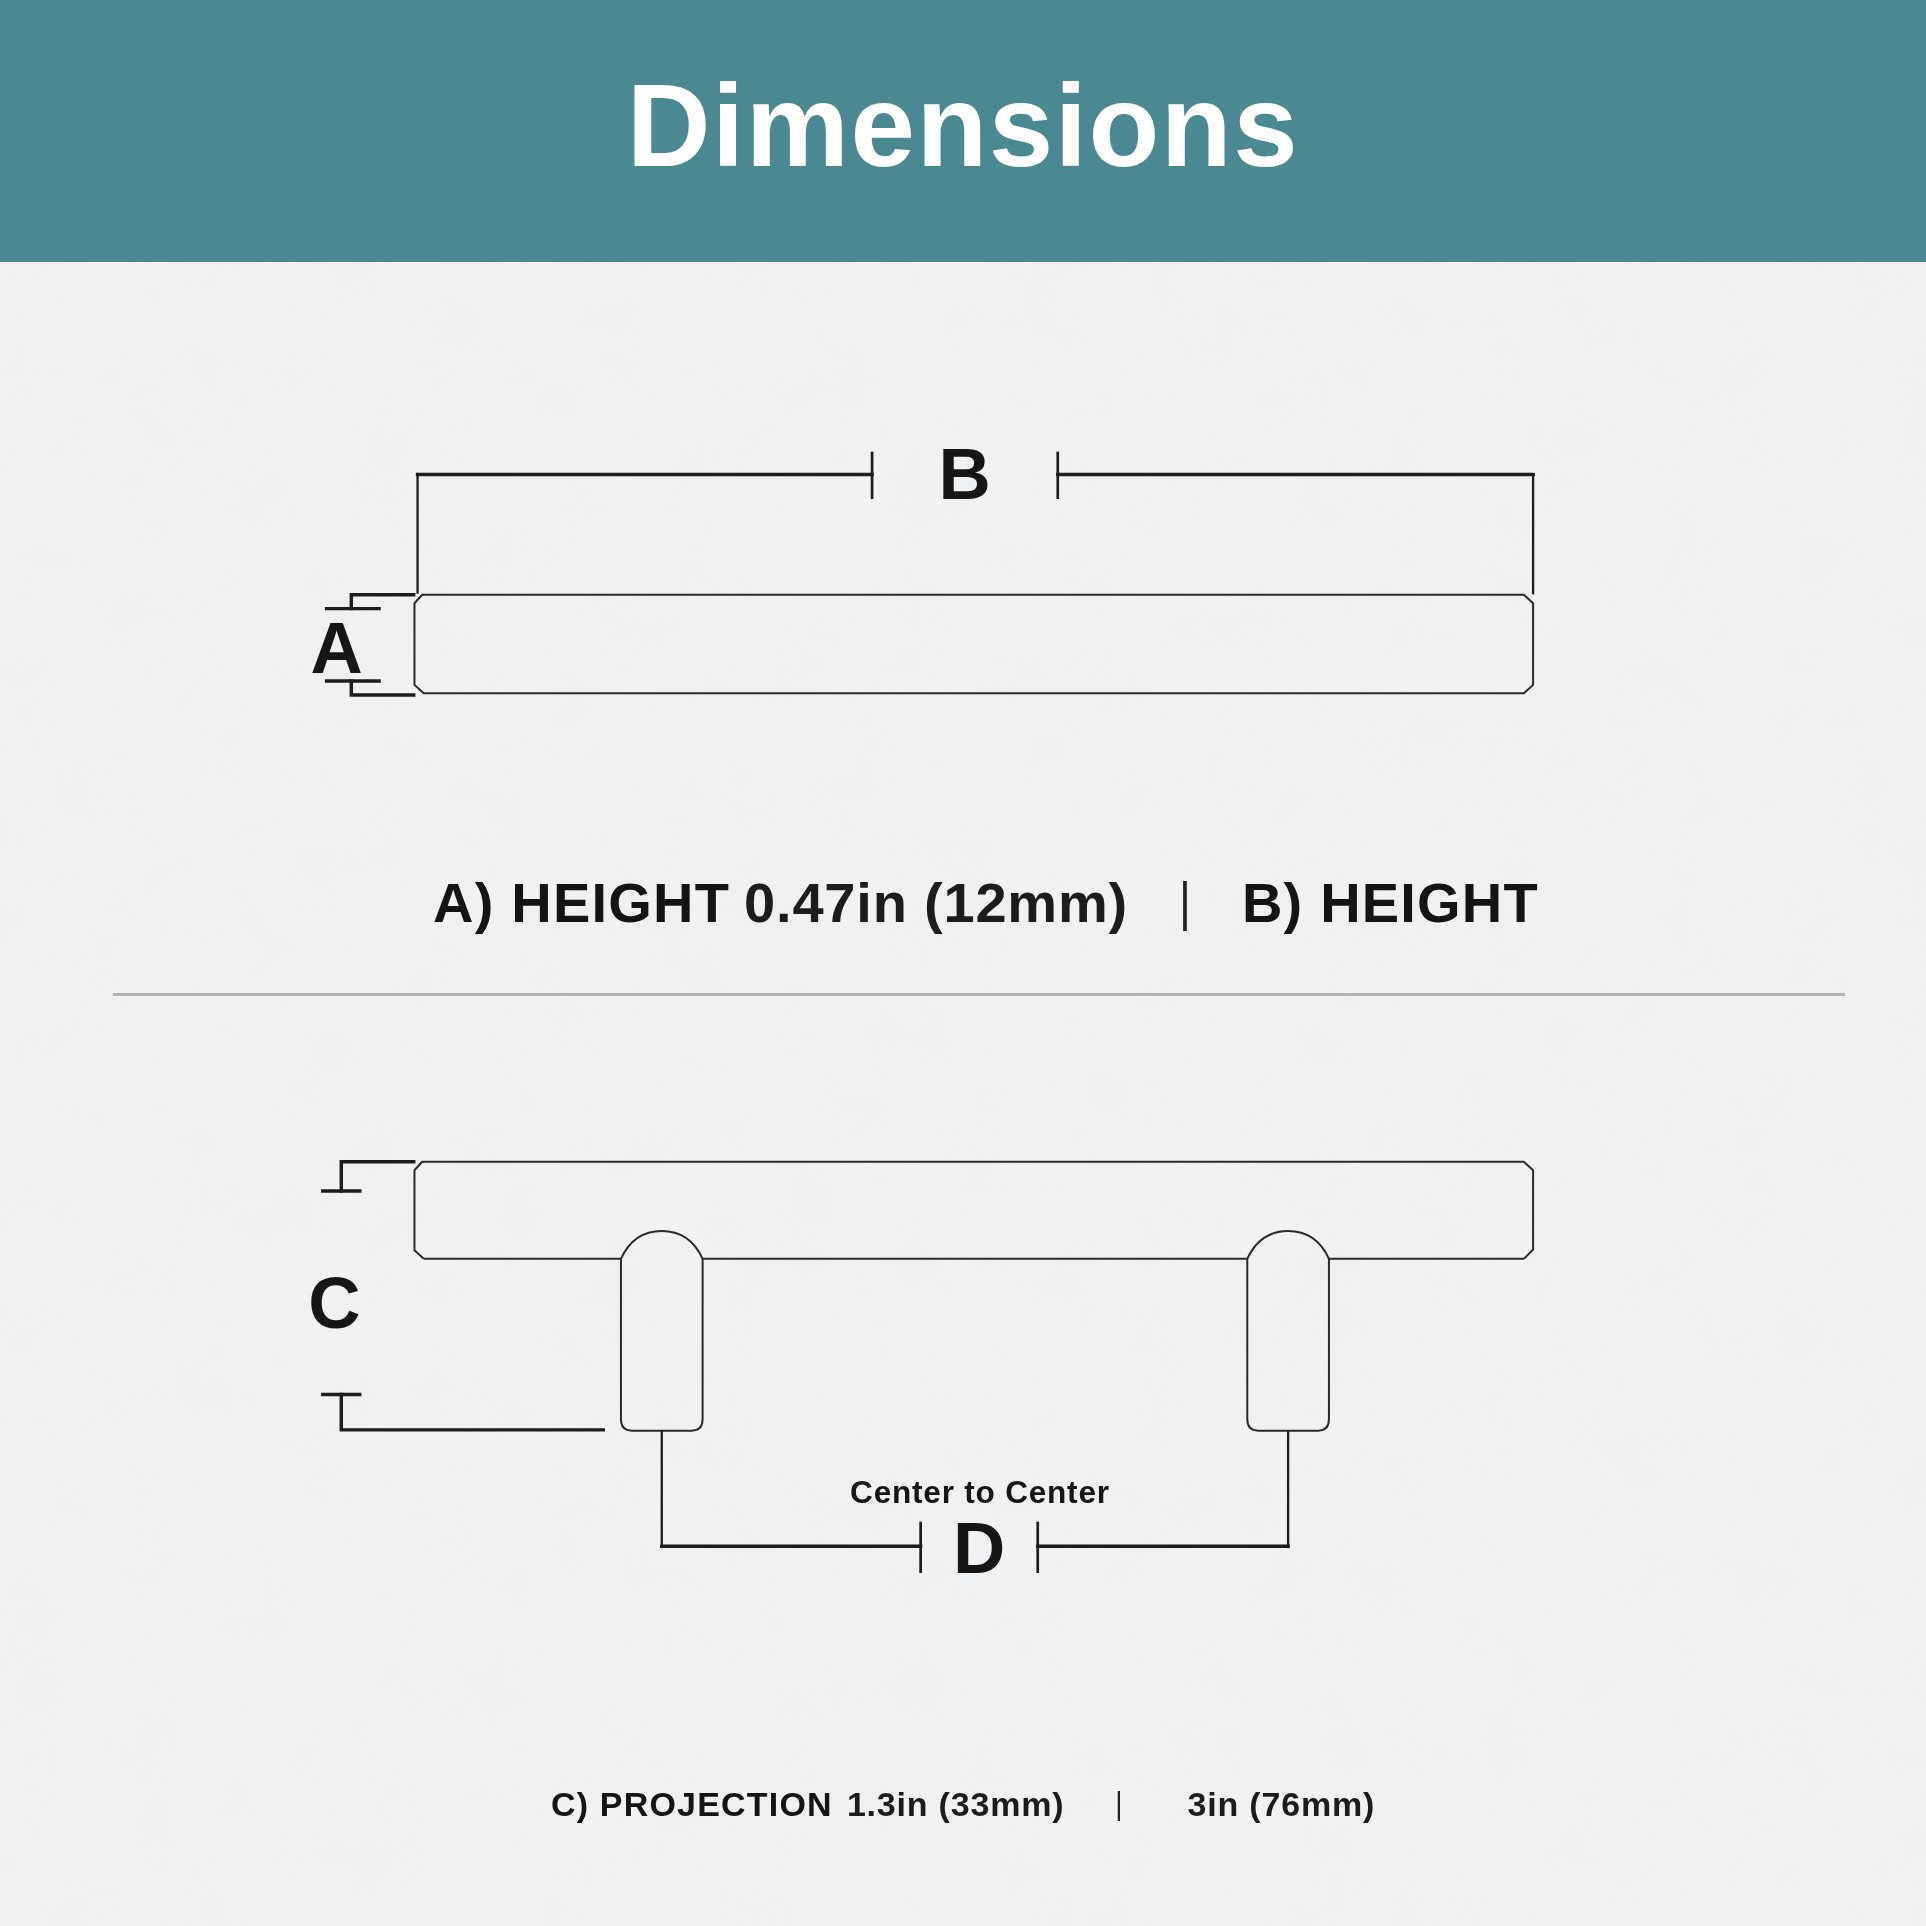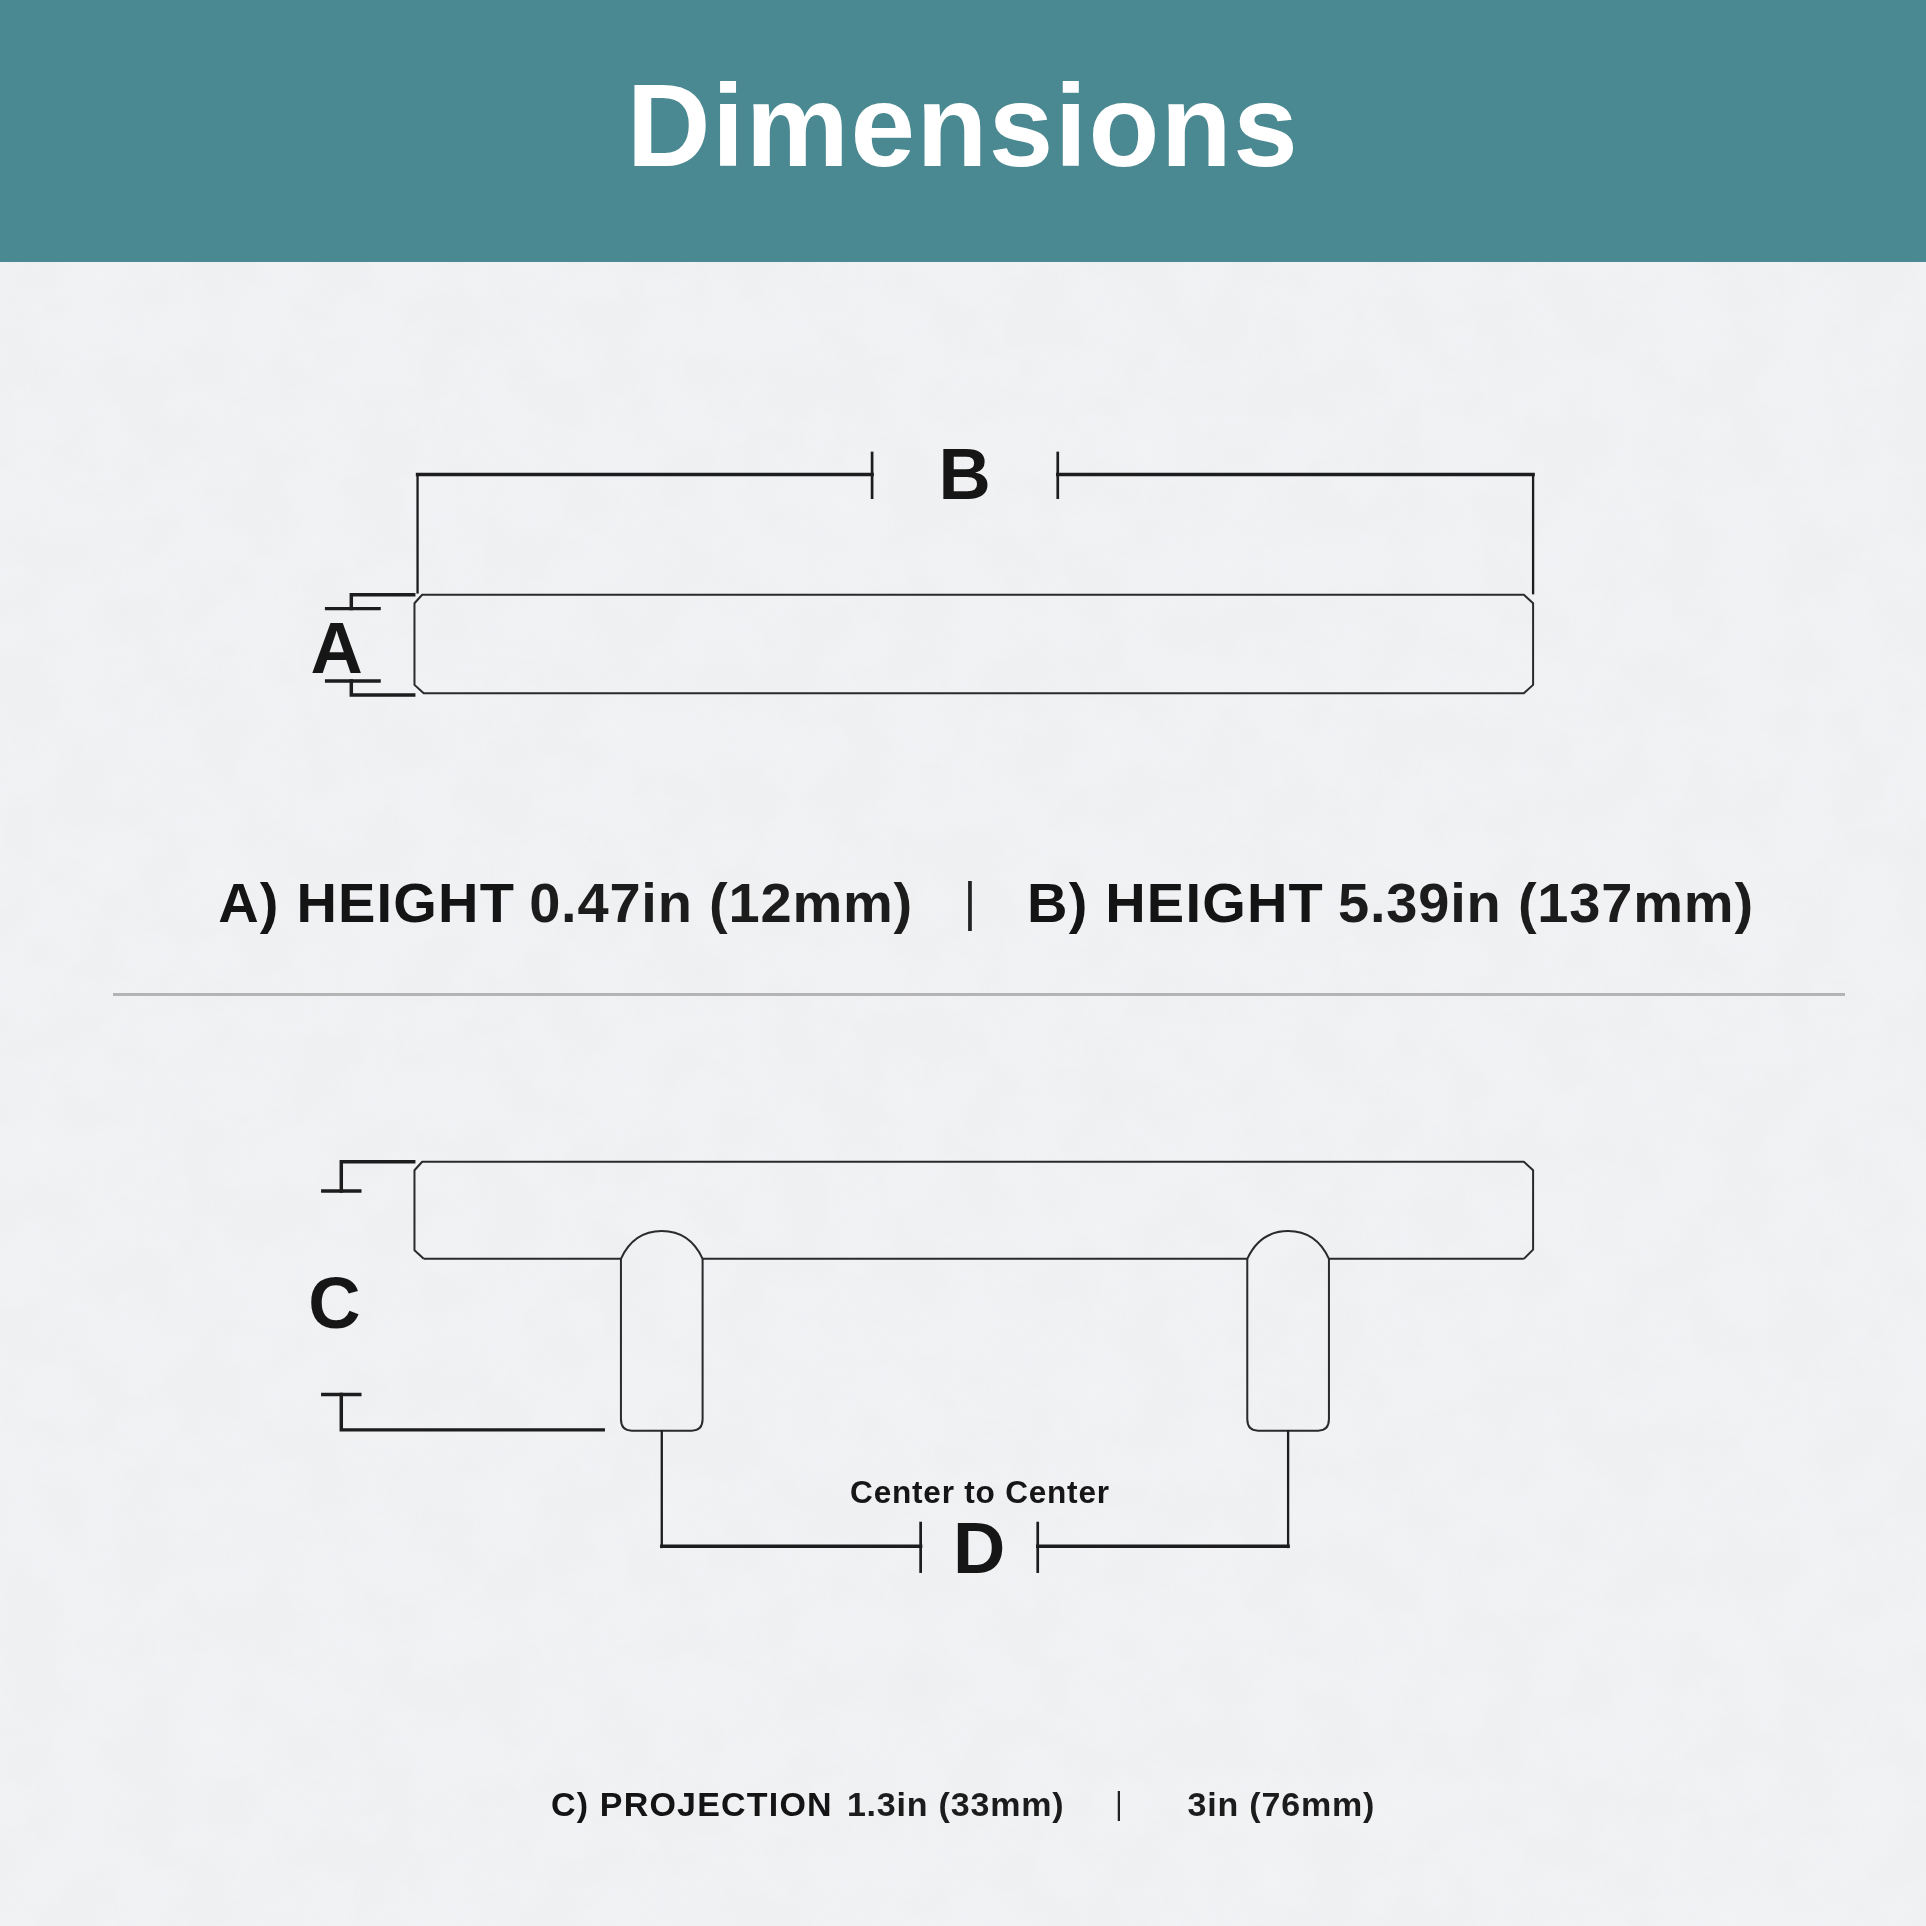--- a/index.html
+++ b/index.html
@@ -123,21 +123,20 @@
       <text class="small-note" x="1272" y="1951">Center to Center</text>
       <text class="dim-letter" x="1271" y="2042">D</text>
     </g>
   </svg>
 
   <div class="caption top">
     <span class="cap-label">A) HEIGHT</span>
     <span class="cap-value">0.47in (12mm)</span>
     <span class="cap-sep">|</span>
     <span class="cap-label">B) HEIGHT</span>
-    <span class="cap-value">5.39in (137mm)</span>
   </div>
 
   <div class="divider"></div>
 
   <div class="caption bottom">
     <span class="cap-label">C) PROJECTION</span>
     <span class="cap-value">1.3in (33mm)</span>
     <span class="cap-sep">|</span>
     <span class="cap-value">3in (76mm)</span>
   </div>

